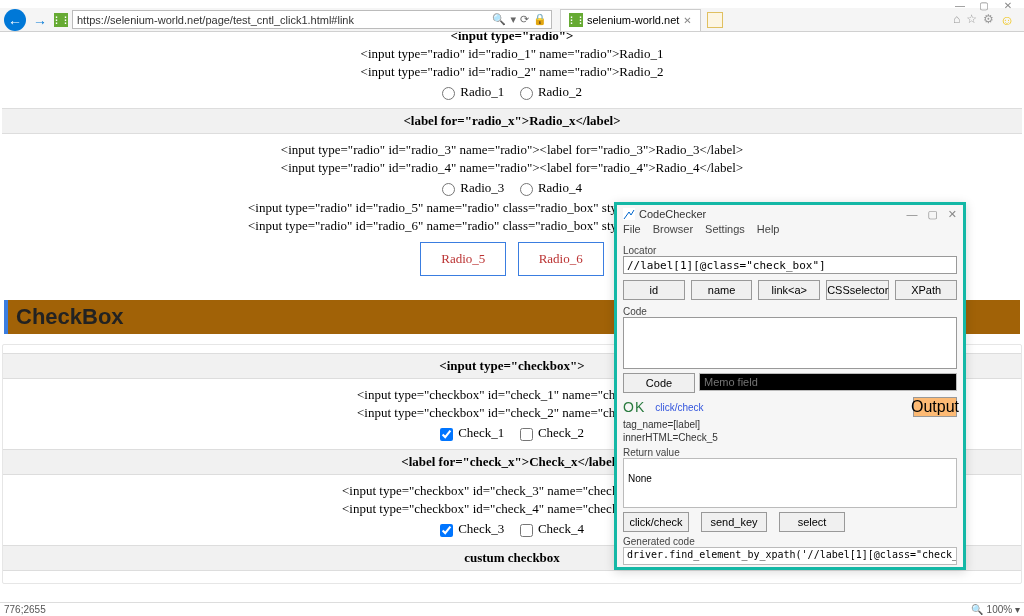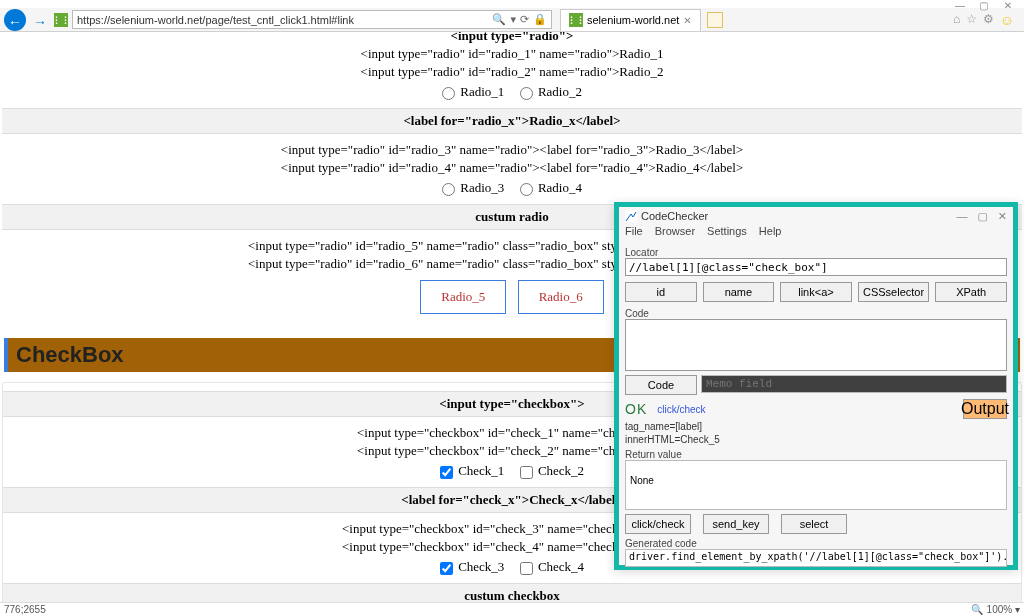--- a/index.html
+++ b/index.html
@@ -105,23 +105,23 @@
     text-align: left; font-size: 22px; color: #222;
     border-left: 4px solid #3a7de0; padding: 4px 8px;
     margin: 18px 2px 10px 2px; font-family: "Segoe UI", sans-serif;
     background: #a16207; border-bottom: none; border-top: none;
   }
   .ch-wrap { border: 1px solid #e6e6e6; border-radius: 2px; padding-bottom: 4px; }
   
   .dialog {
     position: absolute;
     top: 170px; left: 614px;
-    width: 404px; height: 368px;
+    width: 352px; height: 368px;
     background: #f6f6f6;
-    border: 5px solid #14b8a6;
+    border: 3px solid #14b8a6;
     font-family: "Segoe UI", Tahoma, sans-serif;
     font-size: 11px;
     text-align: left;
     box-shadow: 0 2px 10px rgba(0,0,0,.15);
     z-index: 10;
   }
   .dlg-titlebar {
     height: 18px; display: flex; align-items: center;
     padding: 0 6px; color: #333;
   }
@@ -152,22 +152,22 @@
     background: #fff;
   }
   .dlg-row2 { display: flex; gap: 4px; }
   .dlg-code-btn {
     width: 72px; height: 20px; border: 1px solid #999;
     background: #f0f0f0; font-size: 11px;
     display: flex; align-items: center; justify-content: center;
   }
   .dlg-memo {
     flex: 1; height: 18px; border: 1px solid #bbb;
-    background: #404040; color: #8a8a8a;
-    font-family: Liberation Mono, monospace; font-size: 11px;
+    background: #000000; color: #8a8a8a;
+    font-family: Liberation Sans, sans-serif; font-size: 11px;
     padding: 1px 4px;
   }
   .dlg-ok-row { display: flex; align-items: center; gap: 10px; margin-top: 4px; }
   .ok { color: #2a7b3f; font-size: 14px; letter-spacing: 1px; }
   .ok-sub { color: #3355dd; font-size: 10px; }
   .output-btn {
     margin-left: auto; width: 44px; height: 20px;
     border: 1px solid #999; background: #fdba74;
     display: flex; align-items: center; justify-content: center;
     font-size: 16px;
@@ -244,21 +244,20 @@
     </div>
 
     <div class="section-head">&lt;label for="radio_x"&gt;Radio_x&lt;/label&gt;</div>
     <div class="code-line">&lt;input type="radio" id="radio_3" name="radio"&gt;&lt;label for="radio_3"&gt;Radio_3&lt;/label&gt;</div>
     <div class="code-line">&lt;input type="radio" id="radio_4" name="radio"&gt;&lt;label for="radio_4"&gt;Radio_4&lt;/label&gt;</div>
     <div class="radio-row">
       <label><input type="radio" style=""> <span>Radio_3</span></label>
       <label><input type="radio" style=""> <span>Radio_4</span></label>
     </div>
 
-    <div class="section-head">custum radio</div>
     <div class="code-line">&lt;input type="radio" id="radio_5" name="radio" class="radio_box" style="display: none;"&gt;&lt;label for</div>
     <div class="code-line">&lt;input type="radio" id="radio_6" name="radio" class="radio_box" style="display: none;"&gt;&lt;label for</div>
     <div>
       <span class="custom-radio-btn">Radio_5</span>
       <span class="custom-radio-btn">Radio_6</span>
     </div>
 
     <h2 class="checkbox-title">CheckBox</h2>
 
     <div class="ch-wrap">

